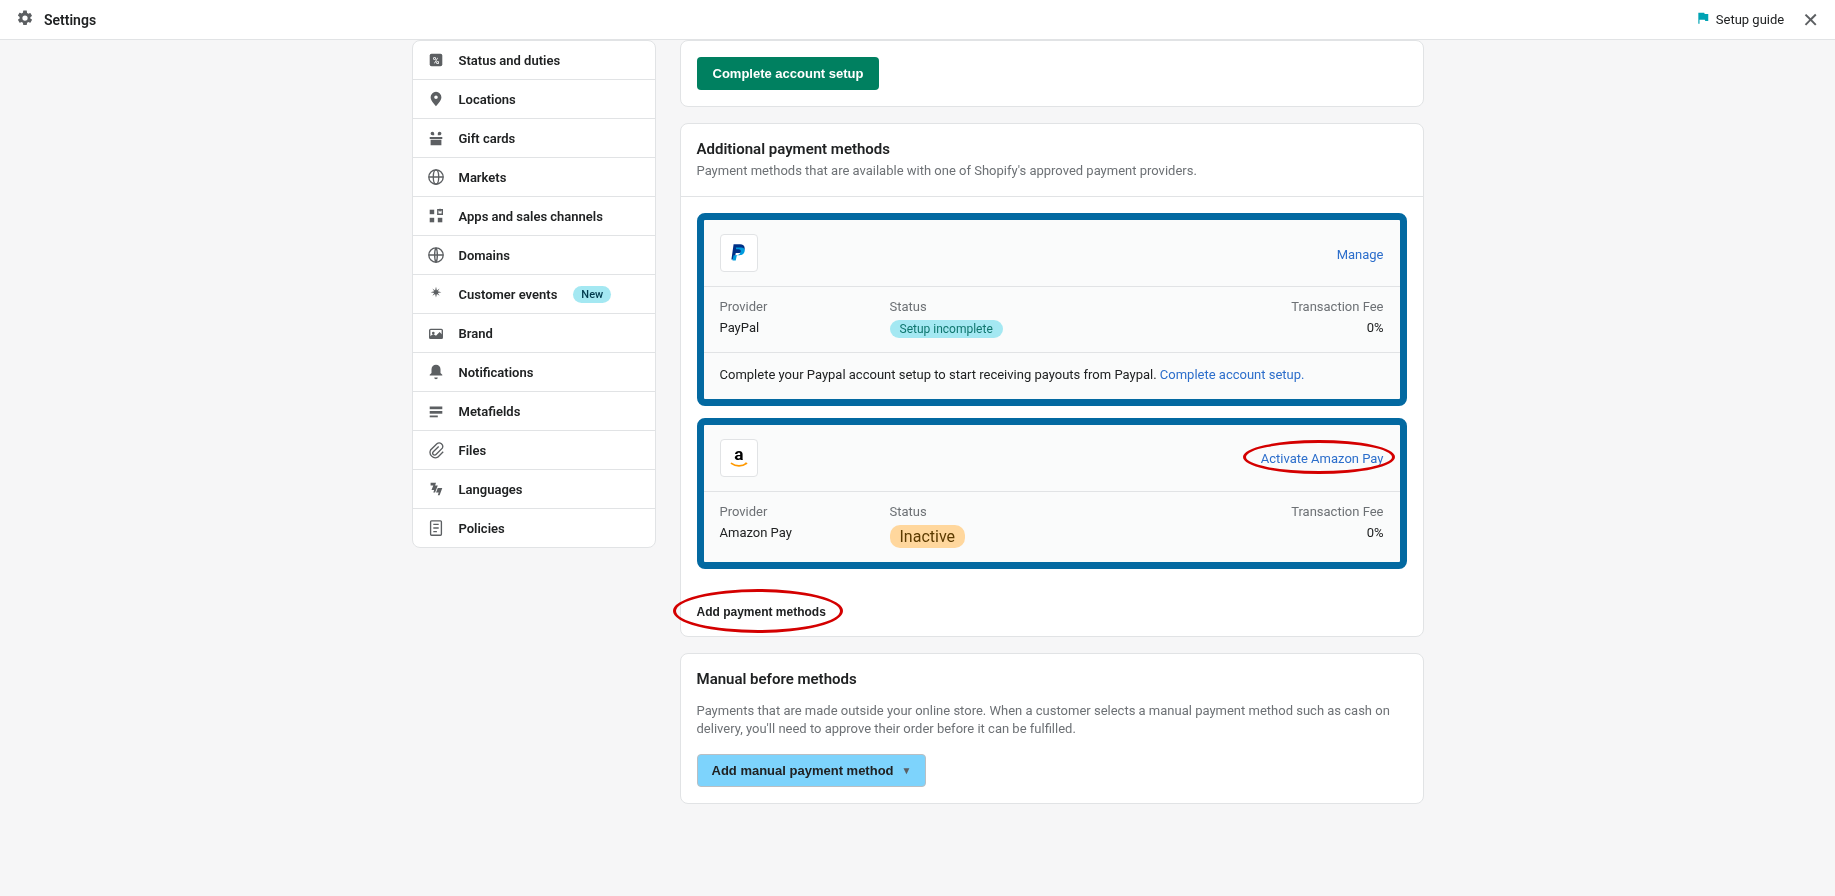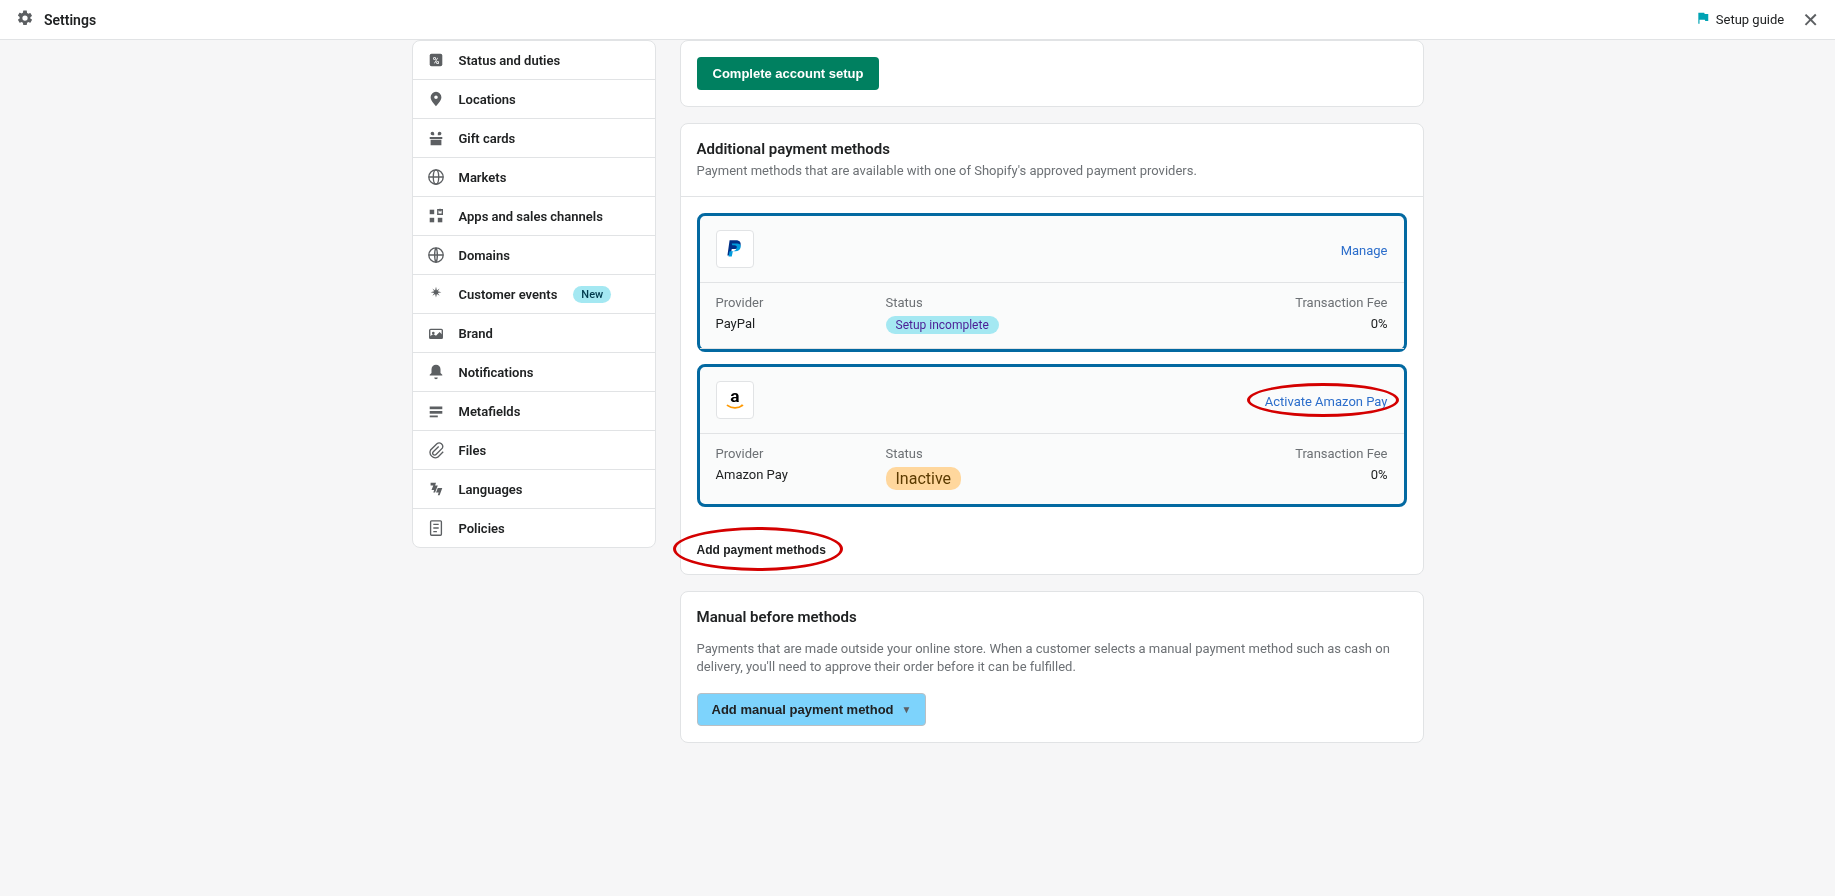--- a/index.html
+++ b/index.html
@@ -30,32 +30,32 @@
     .card-head { padding: 16px; }
     .card-head h2 { font-size: 15px; font-weight: 600; margin-bottom: 4px; }
     .card-head p { font-size: 13px; color: #6d7175; line-height: 1.4; }
     .card-section { padding: 16px; border-top: 1px solid #e1e3e5; }
     .card-topbanner { padding: 16px; }
 
     .btn-primary { background: #008060; color: #fff; border: none; padding: 9px 16px; font-size: 13px; font-weight: 600; border-radius: 4px; cursor: pointer; }
     .btn-secondary { background: #7dd3fc; color: #202223; border: 1px solid #babfc3; padding: 8px 14px; font-size: 13px; font-weight: 600; border-radius: 4px; cursor: pointer; display: inline-flex; align-items: center; gap: 8px; position: relative; }
     .btn-secondary .caret { font-size: 10px; color: #5c5f62; }
 
-    .provider-box { border: 3px solid #0369a1; border-radius: 8px; background: #fafbfb; }
+    .provider-box { border: 7px solid #0369a1; border-radius: 8px; background: #fafbfb; }
     .provider-top { display: flex; justify-content: space-between; align-items: center; padding: 14px 16px; border-bottom: 1px solid #e1e3e5; }
     .provider-logo { width: 38px; height: 38px; background: #fff; border: 1px solid #e1e3e5; border-radius: 4px; display: flex; align-items: center; justify-content: center; }
     .provider-link { font-size: 13px; color: #2c6ecb; cursor: pointer; position: relative; }
     .provider-stats { display: flex; padding: 12px 16px 14px; gap: 0; border-bottom: 1px solid #e1e3e5; }
     .stat-col { display: flex; flex-direction: column; gap: 6px; }
     .stat-col:nth-child(1) { width: 170px; }
     .stat-col:nth-child(2) { width: 160px; }
     .stat-col:nth-child(3) { flex: 1; text-align: right; }
     .stat-label { font-size: 13px; color: #6d7175; }
     .stat-value { font-size: 13px; color: #202223; }
-    .badge-info { background: #a4e8f2; color: #4c1d95; font-size: 12px; padding: 2px 10px; border-radius: 10px; display: inline-block; width: fit-content; }
+    .badge-info { background: #a4e8f2; color: #0f766e; font-size: 12px; padding: 2px 10px; border-radius: 10px; display: inline-block; width: fit-content; }
     .badge-warn { background: #ffd79d; color: #5c3b00; font-size: 16px; padding: 2px 10px; border-radius: 10px; display: inline-block; width: fit-content; }
     .provider-note { padding: 12px 16px 14px; font-size: 13px; color: #202223; line-height: 1.5; }
     .provider-note a { color: #2c6ecb; text-decoration: none; cursor: pointer; }
     .provider-box.no-note .provider-stats { border-bottom: none; }
 
     .red-oval { border: 3px solid #d40000; border-radius: 50%; position: absolute; pointer-events: none; }
     .oval-activate { width: 152px; height: 34px; top: -8px; left: -18px; }
     .oval-addpm { position: absolute; width: 170px; height: 44px; border: 3px solid #d40000; border-radius: 50%; top: -12px; left: -24px; pointer-events: none; }
     .rel { position: relative; display: inline-block; }
 
@@ -244,20 +244,21 @@
                 </div>
                 <div class="stat-col">
                   <span class="stat-label">Status</span>
                   <span class="badge-info">Setup incomplete</span>
                 </div>
                 <div class="stat-col">
                   <span class="stat-label">Transaction Fee</span>
                   <span class="stat-value">0%</span>
                 </div>
               </div>
+              <div class="provider-note"><span>Complete your Paypal account setup to start receiving payouts from Paypal. </span><a>Complete account setup.</a></div>
             </div>
             <div class="provider-box no-note" style="margin-top: 12px;">
               <div class="provider-top">
                 <div class="provider-logo">
                   <svg width="26" height="26" viewBox="0 0 24 24">
                     <text x="12" y="14" font-size="16" font-weight="bold" text-anchor="middle" fill="#000">a</text>
                     <path d="M5 17c4 3 10 3 14 0" fill="none" stroke="#ff9900" stroke-width="1.5" stroke-linecap="round"></path>
                     <path d="M18 16l1 1-2 .5" fill="#ff9900"></path>
                   </svg>
                 </div>

